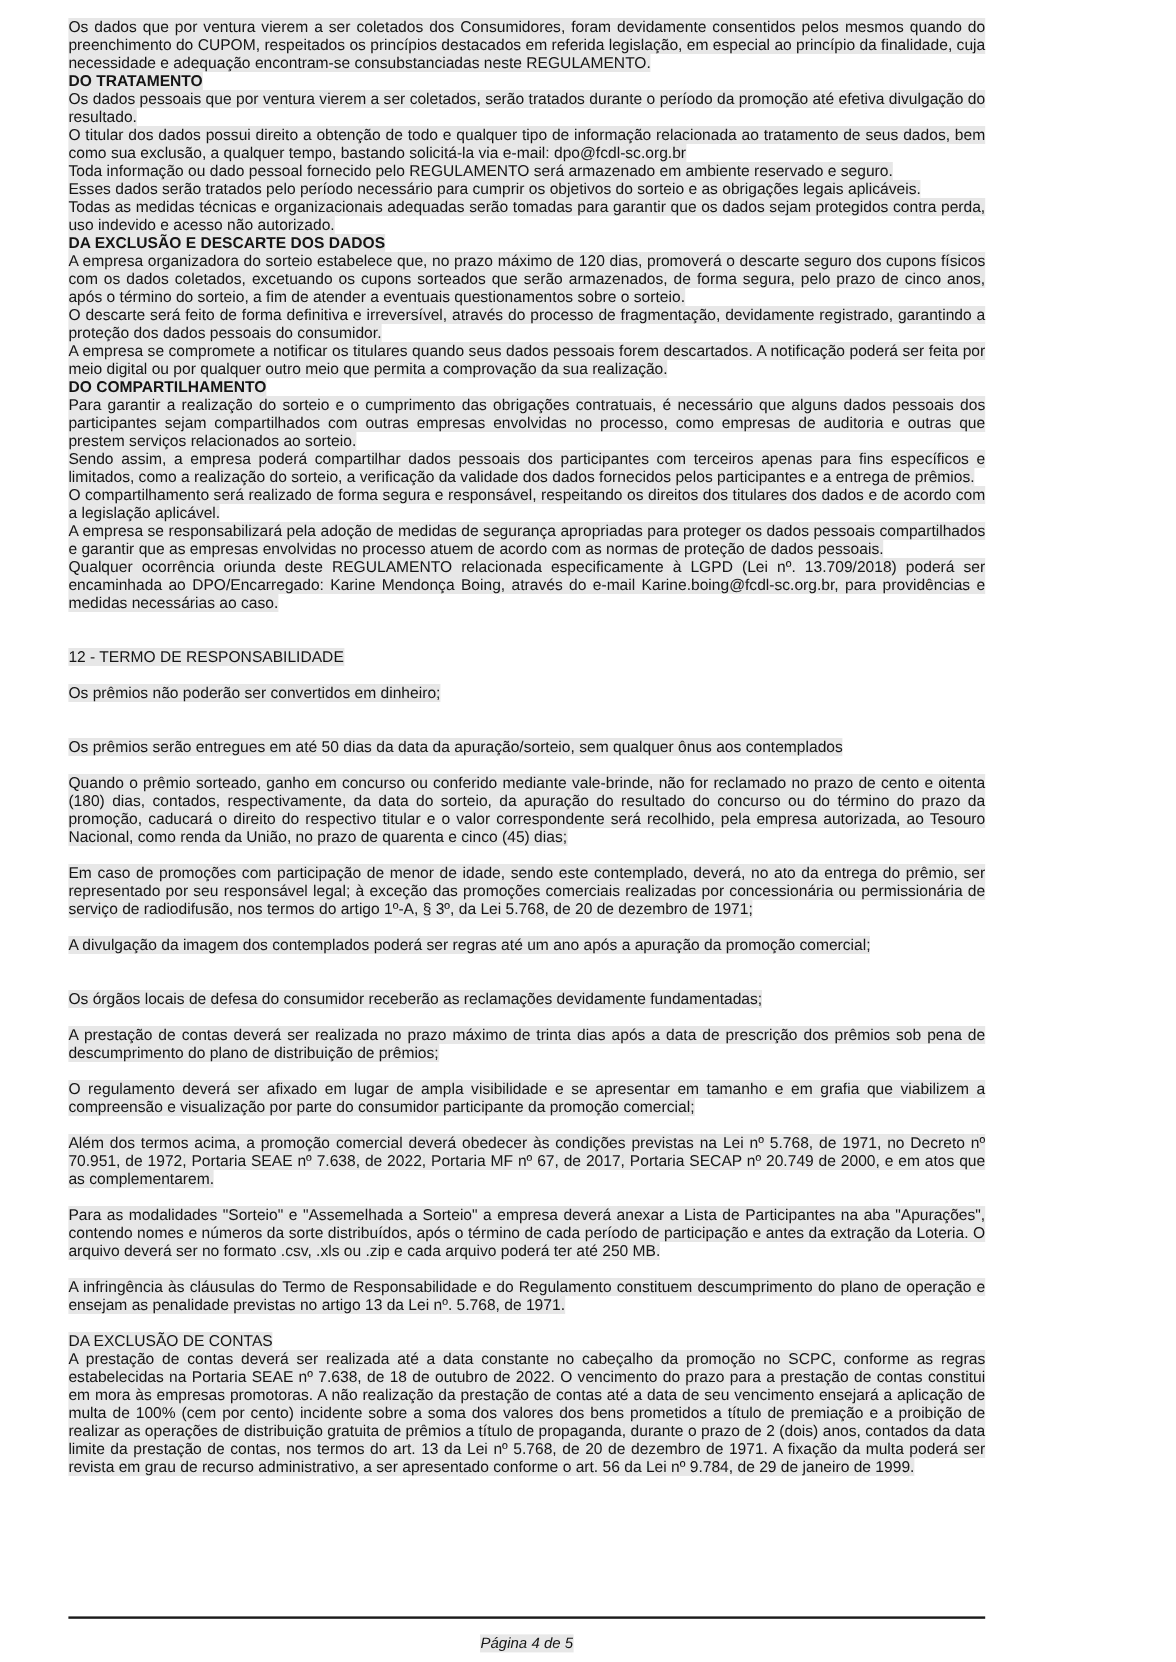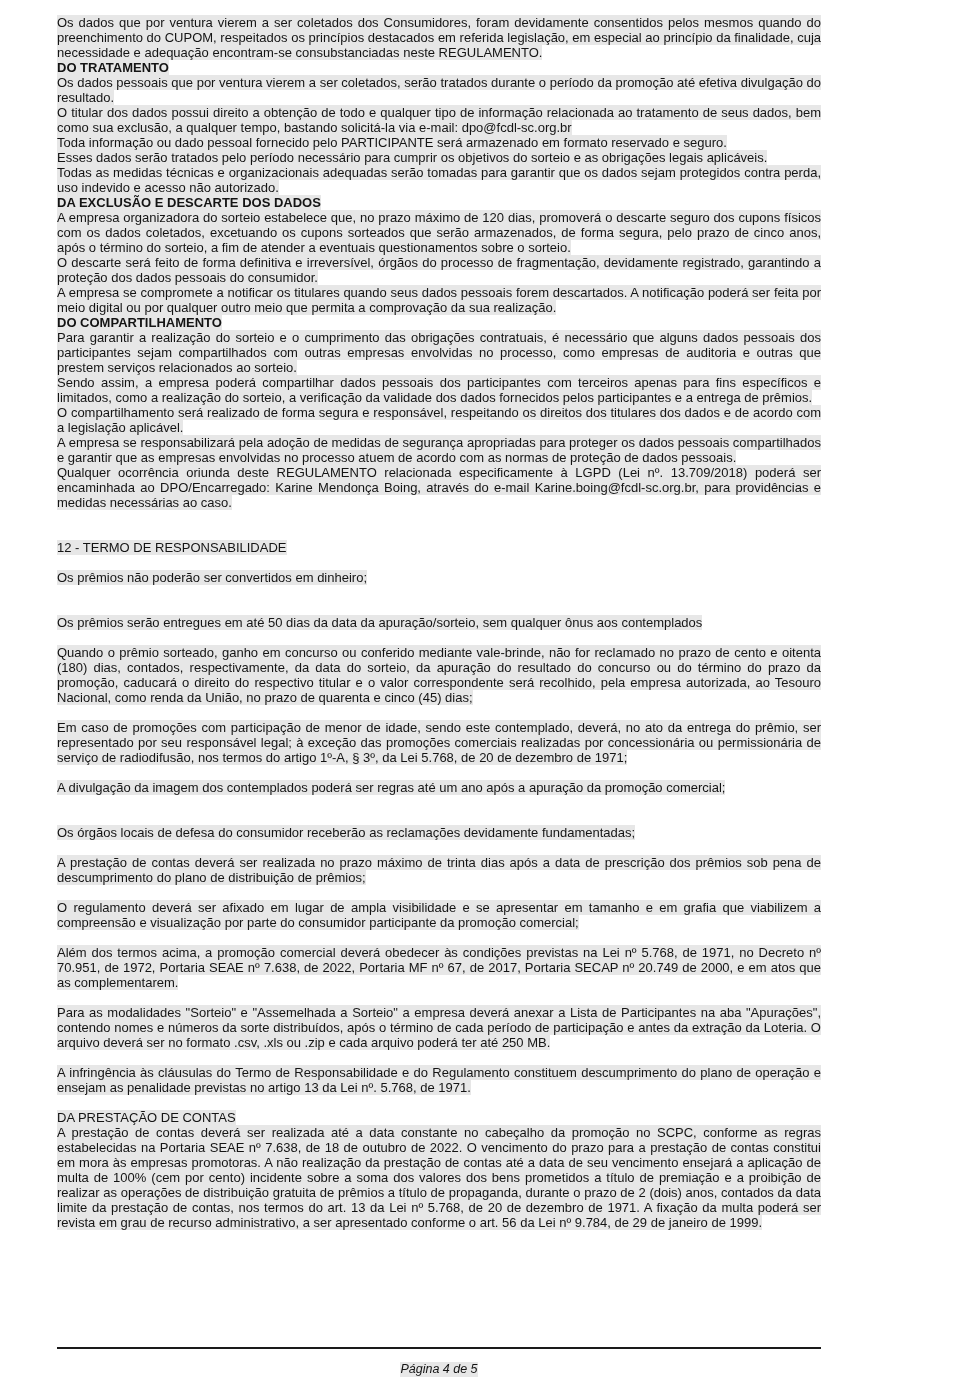--- a/index.html
+++ b/index.html
@@ -58,26 +58,26 @@
 </style>
 </head>
 <body>
 
 <div class="page">
   <div class="doc-body" id="doc-body">
       <p class="para"><span class="txt">Os dados que por ventura vierem a ser coletados dos Consumidores, foram devidamente consentidos pelos mesmos quando do preenchimento do CUPOM, respeitados os princípios destacados em referida legislação, em especial ao princípio da finalidade, cuja necessidade e adequação encontram-se consubstanciadas neste REGULAMENTO.</span></p>
       <p class="para heading"><span class="txt">DO TRATAMENTO</span></p>
       <p class="para"><span class="txt">Os dados pessoais que por ventura vierem a ser coletados, serão tratados durante o período da promoção até efetiva divulgação do resultado.</span></p>
       <p class="para"><span class="txt">O titular dos dados possui direito a obtenção de todo e qualquer tipo de informação relacionada ao tratamento de seus dados, bem como sua exclusão, a qualquer tempo, bastando solicitá-la via e-mail: dpo@fcdl-sc.org.br</span></p>
-      <p class="para"><span class="txt">Toda informação ou dado pessoal fornecido pelo PARTICIPANTE será armazenado em formato reservado e seguro.</span></p>
+      <p class="para"><span class="txt">Toda informação ou dado pessoal fornecido pelo REGULAMENTO será armazenado em ambiente reservado e seguro.</span></p>
       <p class="para"><span class="txt">Esses dados serão tratados pelo período necessário para cumprir os objetivos do sorteio e as obrigações legais aplicáveis.</span></p>
       <p class="para"><span class="txt">Todas as medidas técnicas e organizacionais adequadas serão tomadas para garantir que os dados sejam protegidos contra perda, uso indevido e acesso não autorizado.</span></p>
       <p class="para heading"><span class="txt">DA EXCLUSÃO E DESCARTE DOS DADOS</span></p>
       <p class="para"><span class="txt">A empresa organizadora do sorteio estabelece que, no prazo máximo de 120 dias, promoverá o descarte seguro dos cupons físicos com os dados coletados, excetuando os cupons sorteados que serão armazenados, de forma segura, pelo prazo de cinco anos, após o término do sorteio, a fim de atender a eventuais questionamentos sobre o sorteio.</span></p>
-      <p class="para"><span class="txt">O descarte será feito de forma definitiva e irreversível, órgãos do processo de fragmentação, devidamente registrado, garantindo a proteção dos dados pessoais do consumidor.</span></p>
+      <p class="para"><span class="txt">O descarte será feito de forma definitiva e irreversível, através do processo de fragmentação, devidamente registrado, garantindo a proteção dos dados pessoais do consumidor.</span></p>
       <p class="para"><span class="txt">A empresa se compromete a notificar os titulares quando seus dados pessoais forem descartados. A notificação poderá ser feita por meio digital ou por qualquer outro meio que permita a comprovação da sua realização.</span></p>
       <p class="para heading"><span class="txt">DO COMPARTILHAMENTO</span></p>
       <p class="para"><span class="txt">Para garantir a realização do sorteio e o cumprimento das obrigações contratuais, é necessário que alguns dados pessoais dos participantes sejam compartilhados com outras empresas envolvidas no processo, como empresas de auditoria e outras que prestem serviços relacionados ao sorteio.</span></p>
       <p class="para"><span class="txt">Sendo assim, a empresa poderá compartilhar dados pessoais dos participantes com terceiros apenas para fins específicos e limitados, como a realização do sorteio, a verificação da validade dos dados fornecidos pelos participantes e a entrega de prêmios.</span></p>
       <p class="para"><span class="txt">O compartilhamento será realizado de forma segura e responsável, respeitando os direitos dos titulares dos dados e de acordo com a legislação aplicável.</span></p>
       <p class="para"><span class="txt">A empresa se responsabilizará pela adoção de medidas de segurança apropriadas para proteger os dados pessoais compartilhados e garantir que as empresas envolvidas no processo atuem de acordo com as normas de proteção de dados pessoais.</span></p>
       <p class="para"><span class="txt">Qualquer ocorrência oriunda deste REGULAMENTO relacionada especificamente à LGPD (Lei nº. 13.709/2018) poderá ser encaminhada ao DPO/Encarregado: Karine Mendonça Boing, através do e-mail Karine.boing@fcdl-sc.org.br, para providências e medidas necessárias ao caso.</span></p>
       <div class="gap"></div>
       <div class="gap"></div>
       <p class="para"><span class="txt">12 - TERMO DE RESPONSABILIDADE</span></p>
@@ -99,20 +99,20 @@
       <p class="para"><span class="txt">A prestação de contas deverá ser realizada no prazo máximo de trinta dias após a data de prescrição dos prêmios sob pena de descumprimento do plano de distribuição de prêmios;</span></p>
       <div class="gap"></div>
       <p class="para"><span class="txt">O regulamento deverá ser afixado em lugar de ampla visibilidade e se apresentar em tamanho e em grafia que viabilizem a compreensão e visualização por parte do consumidor participante da promoção comercial;</span></p>
       <div class="gap"></div>
       <p class="para"><span class="txt">Além dos termos acima, a promoção comercial deverá obedecer às condições previstas na Lei nº 5.768, de 1971, no Decreto nº 70.951, de 1972, Portaria SEAE nº 7.638, de 2022, Portaria MF nº 67, de 2017, Portaria SECAP nº 20.749 de 2000, e em atos que as complementarem.</span></p>
       <div class="gap"></div>
       <p class="para"><span class="txt">Para as modalidades "Sorteio" e "Assemelhada a Sorteio" a empresa deverá anexar a Lista de Participantes na aba "Apurações", contendo nomes e números da sorte distribuídos, após o término de cada período de participação e antes da extração da Loteria. O arquivo deverá ser no formato .csv, .xls ou .zip e cada arquivo poderá ter até 250 MB.</span></p>
       <div class="gap"></div>
       <p class="para"><span class="txt">A infringência às cláusulas do Termo de Responsabilidade e do Regulamento constituem descumprimento do plano de operação e ensejam as penalidade previstas no artigo 13 da Lei nº. 5.768, de 1971.</span></p>
       <div class="gap"></div>
-      <p class="para"><span class="txt">DA PRESTAÇÃO DE CONTAS</span></p>
+      <p class="para"><span class="txt">DA EXCLUSÃO DE CONTAS</span></p>
       <p class="para"><span class="txt">A prestação de contas deverá ser realizada até a data constante no cabeçalho da promoção no SCPC, conforme as regras estabelecidas na Portaria SEAE nº 7.638, de 18 de outubro de 2022. O vencimento do prazo para a prestação de contas constitui em mora às empresas promotoras. A não realização da prestação de contas até a data de seu vencimento ensejará a aplicação de multa de 100% (cem por cento) incidente sobre a soma dos valores dos bens prometidos a título de premiação e a proibição de realizar as operações de distribuição gratuita de prêmios a título de propaganda, durante o prazo de 2 (dois) anos, contados da data limite da prestação de contas, nos termos do art. 13 da Lei nº 5.768, de 20 de dezembro de 1971. A fixação da multa poderá ser revista em grau de recurso administrativo, a ser apresentado conforme o art. 56 da Lei nº 9.784, de 29 de janeiro de 1999.</span></p>
     </div>
   <div class="footer">
     <hr class="footer-rule">
     <div class="page-number">Página 4 de 5</div>
   </div>
 </div>
 
 </body></html>

